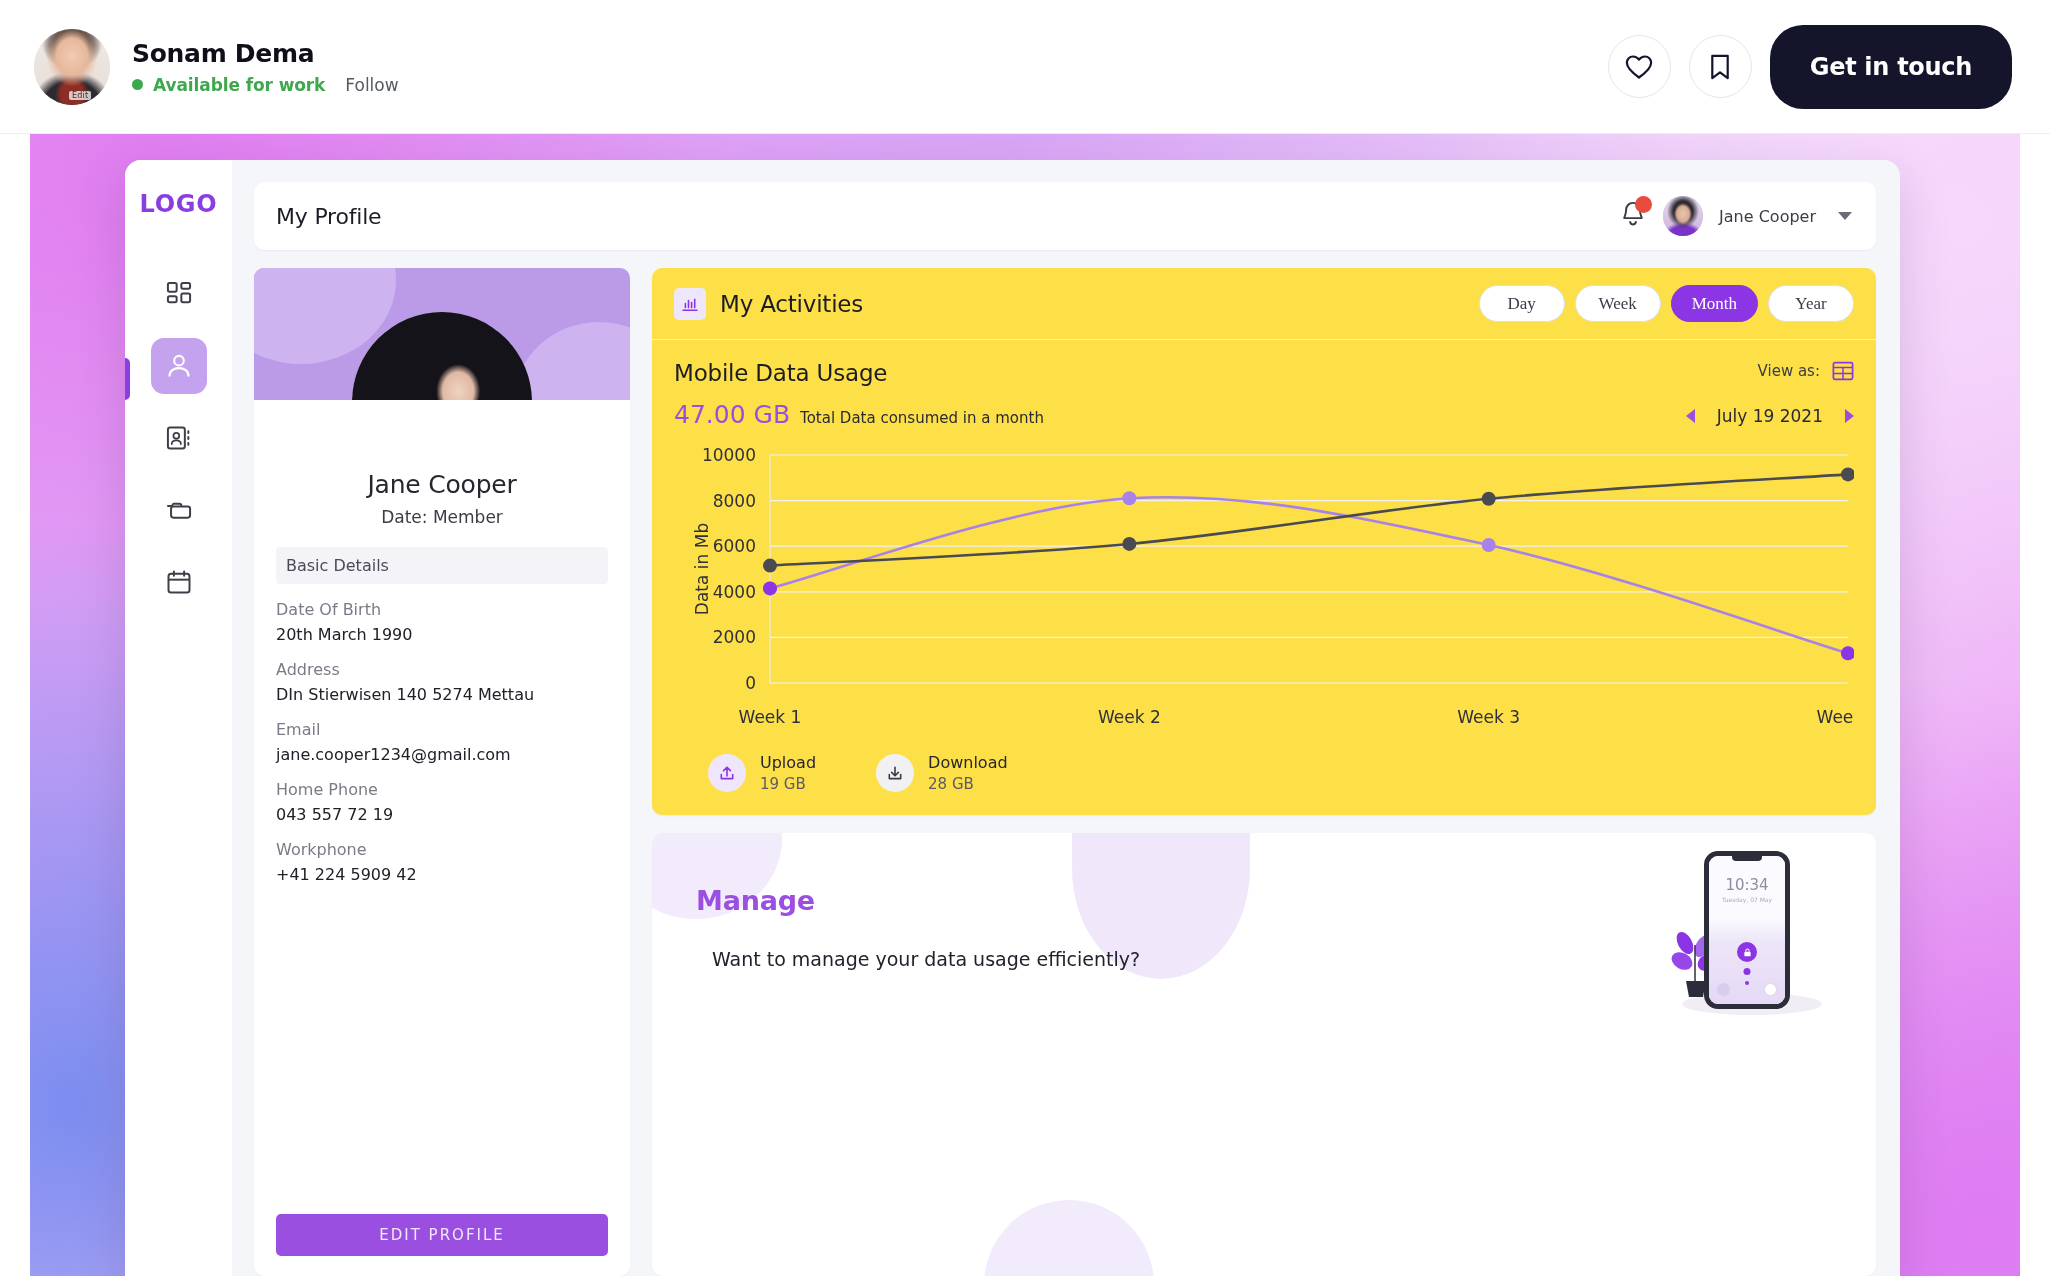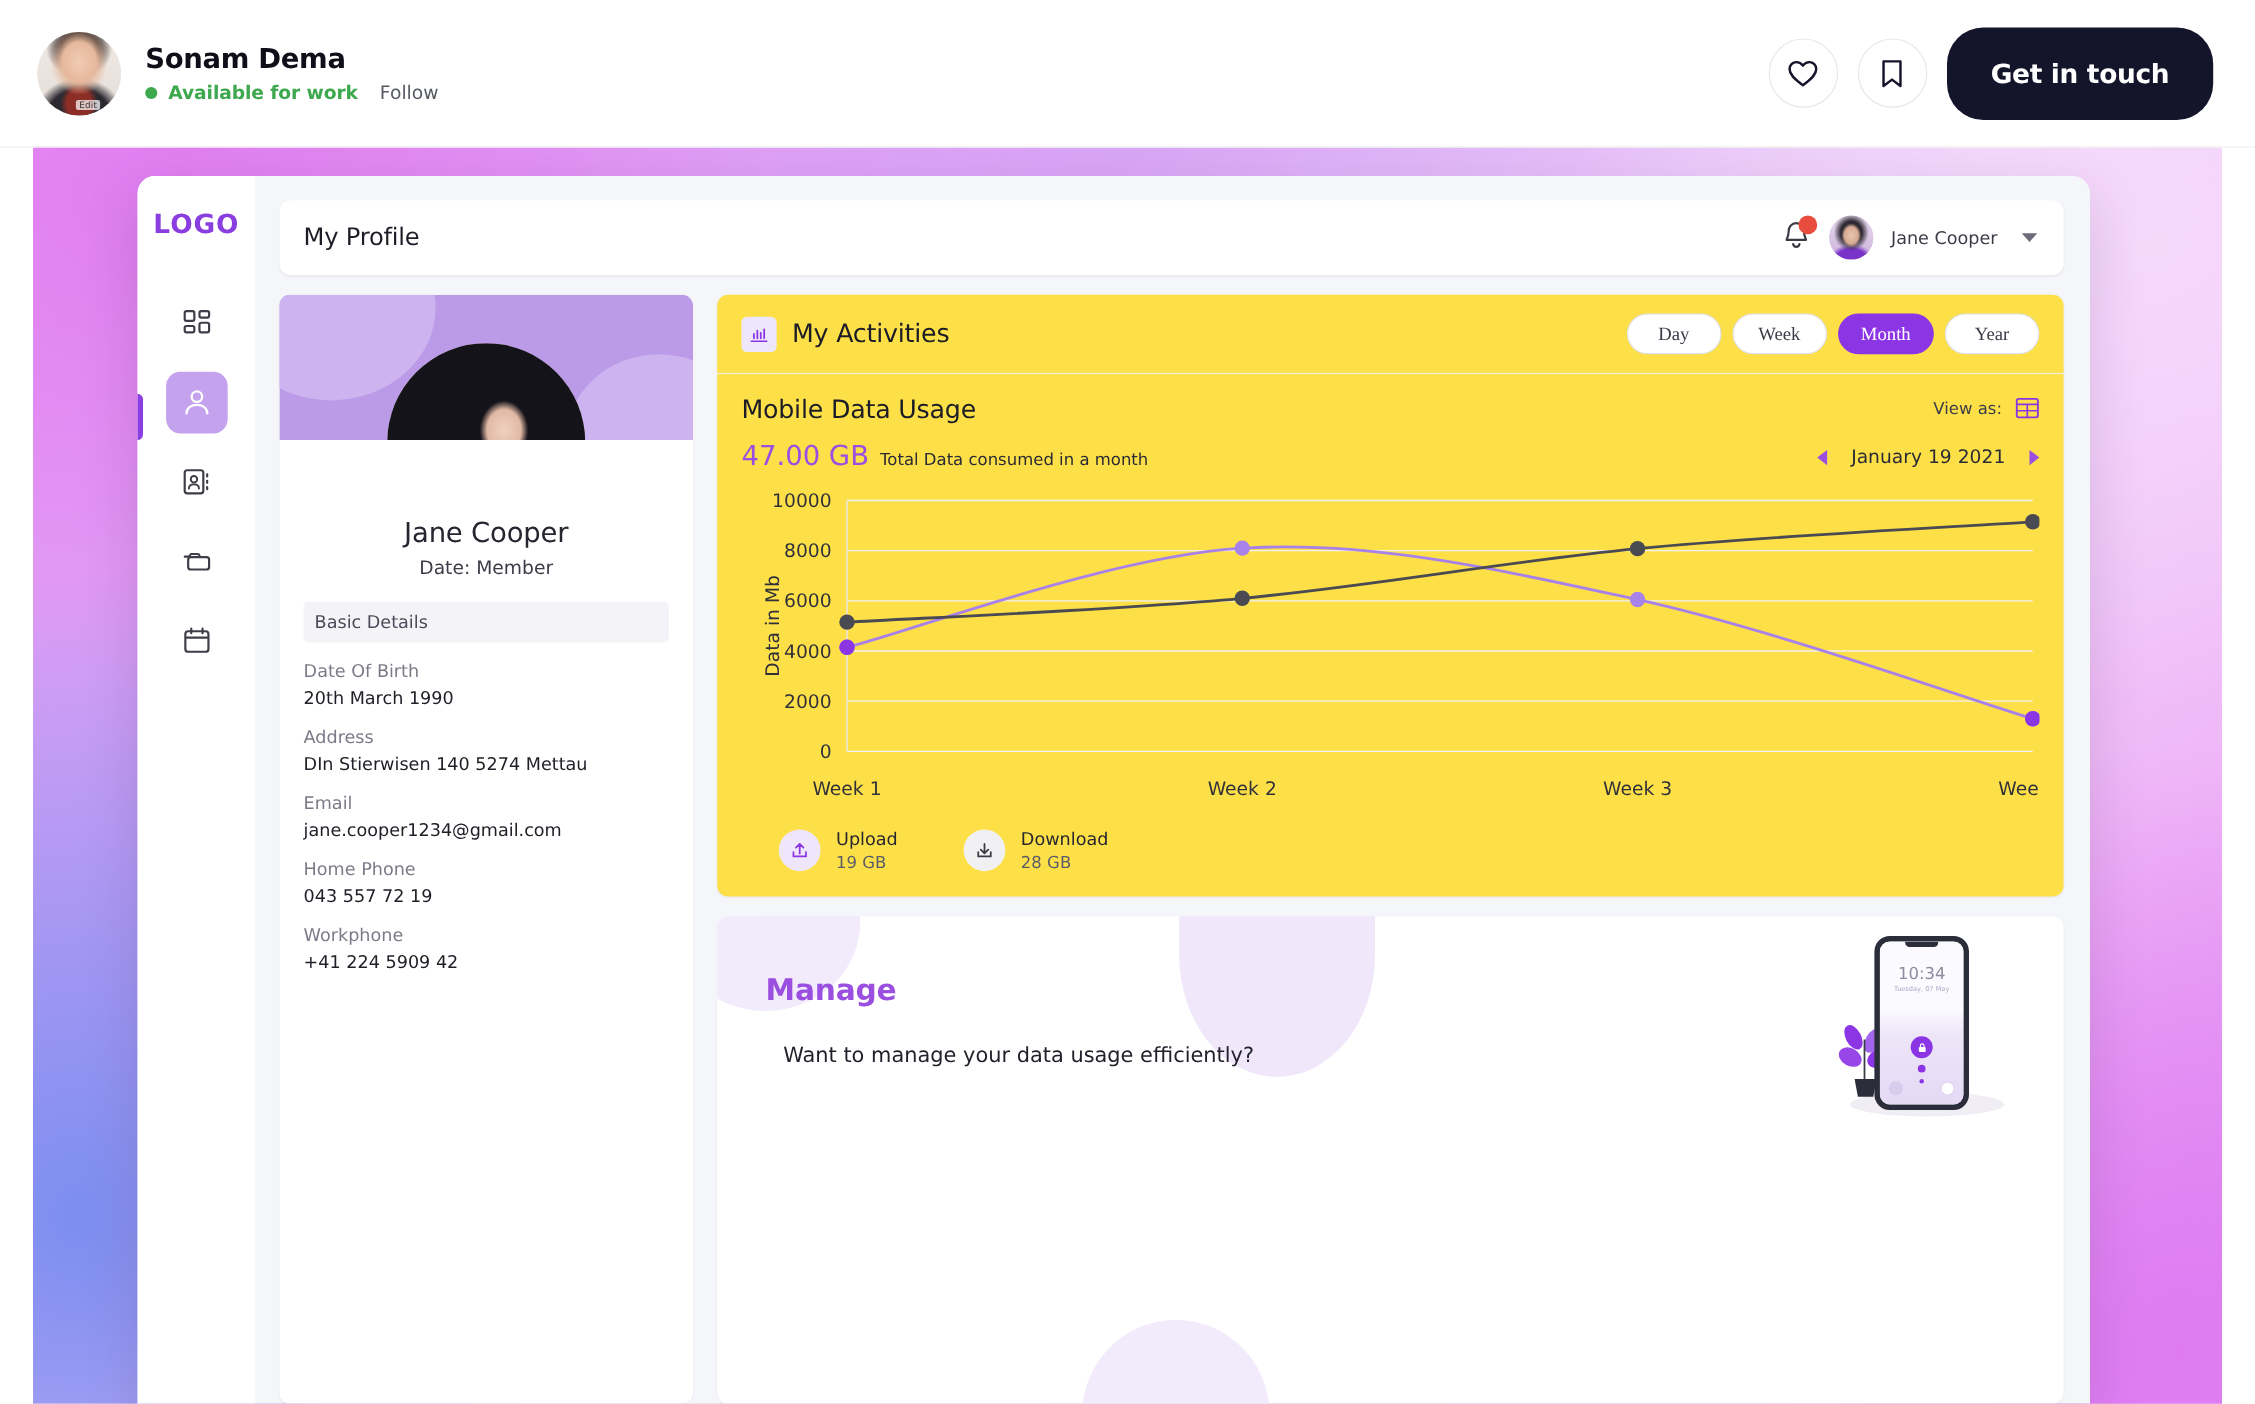--- a/index.html
+++ b/index.html
@@ -373,20 +373,21 @@
           </div>
           <div class="field">
             <div class="field-label">Home Phone</div>
             <div class="field-value">043 557 72 19</div>
           </div>
           <div class="field" style="margin-bottom:18px">
             <div class="field-label">Workphone</div>
             <div class="field-value">+41 224 5909 42</div>
           </div>
 
+          <button class="edit-btn">EDIT PROFILE</button>
         </div>
       </div>
 
       <div class="right-col">
 
         <div class="act-card">
           <div class="act-head">
             <div class="act-icon">
               <svg width="18" height="18" viewBox="0 0 18 18" fill="none">
                 <path d="M2 15.2 h14" stroke="#8b35e5" stroke-width="1.5" stroke-linecap="round"></path>
@@ -412,21 +413,21 @@
                   <path d="M1.4 7.6 h19.2 M1.4 13.4 h19.2 M11 7.6 v11.8" stroke="#8b35e5" stroke-width="1.5"></path>
                 </svg>
               </div>
             </div>
 
             <div class="chart-sub">
               <span class="big-num">47.00 GB</span>
               <span class="sub-label">Total Data consumed in a month</span>
               <div class="datenav">
                 <span class="arrow-l"></span>
-                <span class="datenav-txt">January 19 2021</span>
+                <span class="datenav-txt">July 19 2021</span>
                 <span class="arrow-r"></span>
               </div>
             </div>
 
             <div class="plot-wrap">
               <svg id="plot" width="100%" height="290" viewBox="0 0 1180 290" preserveAspectRatio="none">
                   <line x1="96" y1="236" x2="1174" y2="236" stroke="#f1f1f5" stroke-width="1.2" vector-effect="non-scaling-stroke"></line>
                   <text x="82" y="242" text-anchor="end" font-size="17" fill="#30303a" font-family="&quot;DejaVu Sans&quot;,&quot;Liberation Sans&quot;,sans-serif">0</text>
                   <line x1="96" y1="190.4" x2="1174" y2="190.4" stroke="#f1f1f5" stroke-width="1.2" vector-effect="non-scaling-stroke"></line>
                   <text x="82" y="196.4" text-anchor="end" font-size="17" fill="#30303a" font-family="&quot;DejaVu Sans&quot;,&quot;Liberation Sans&quot;,sans-serif">2000</text>

